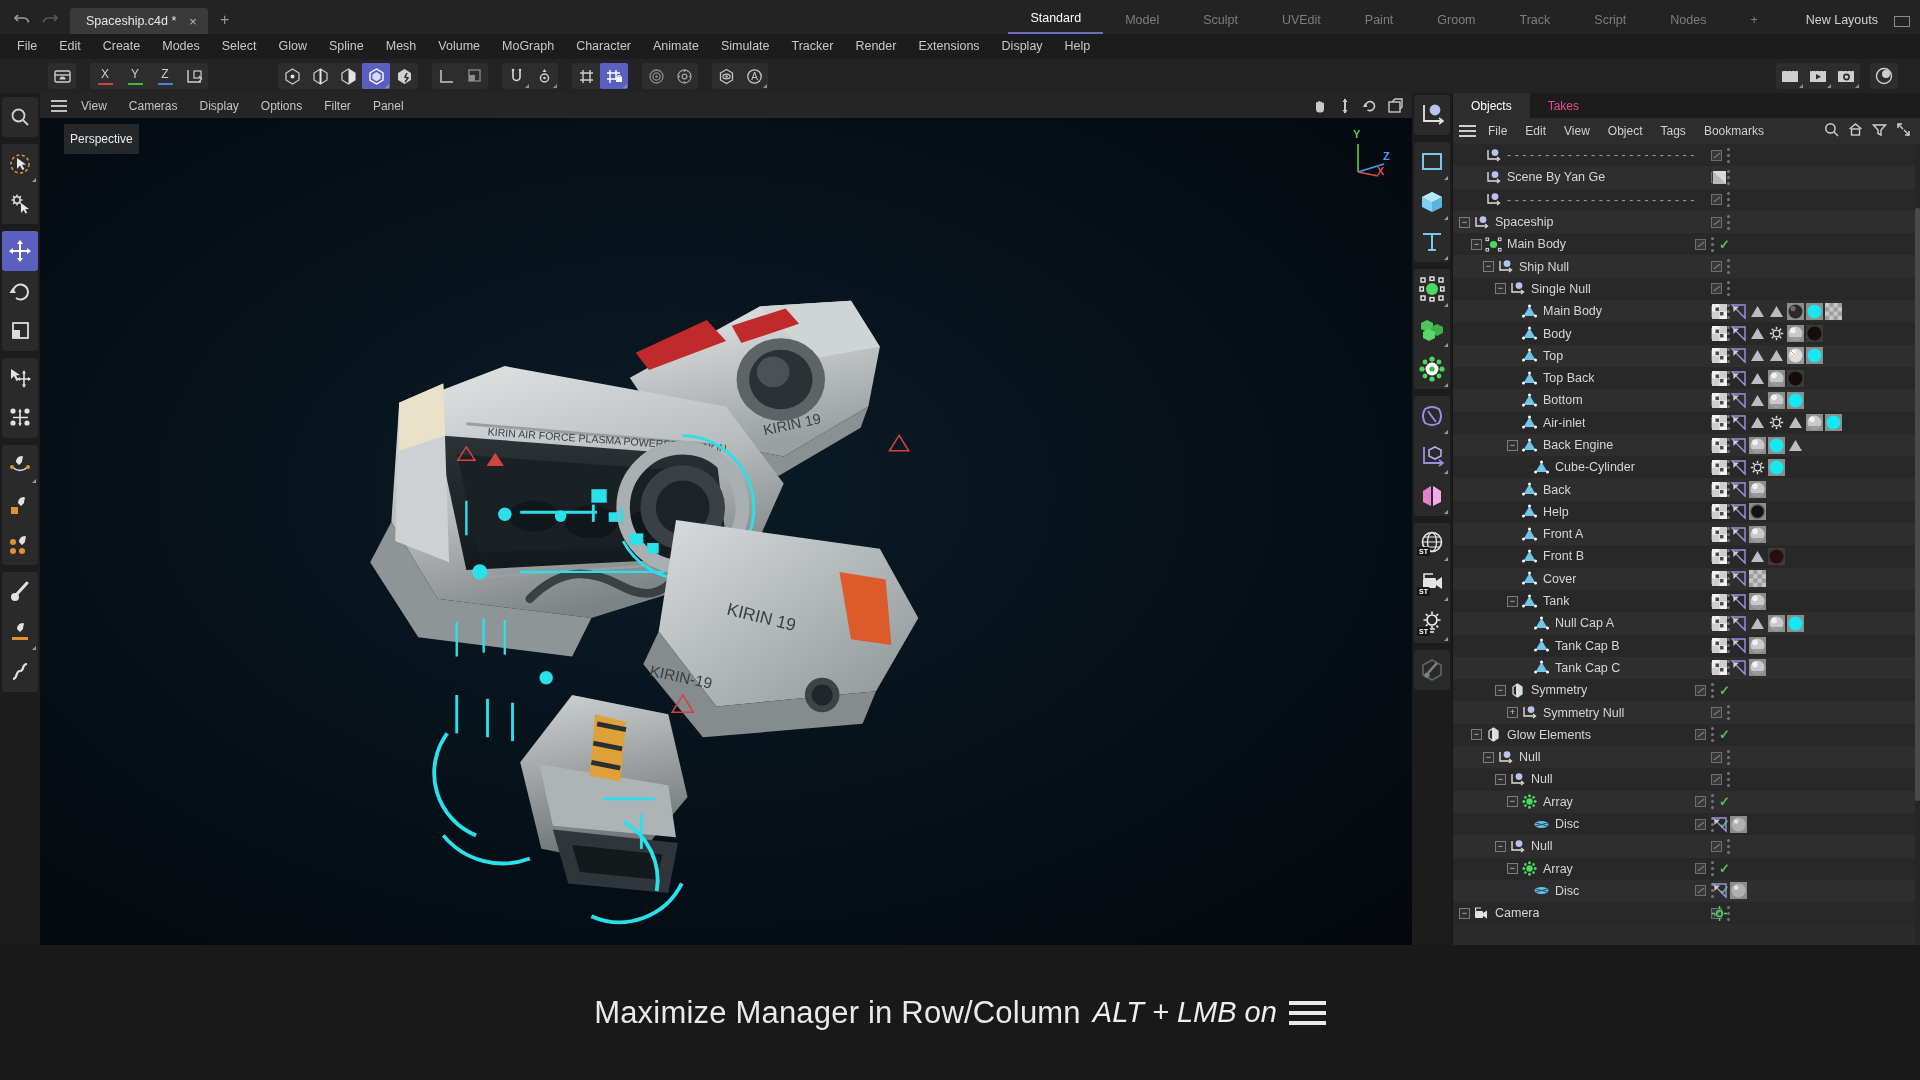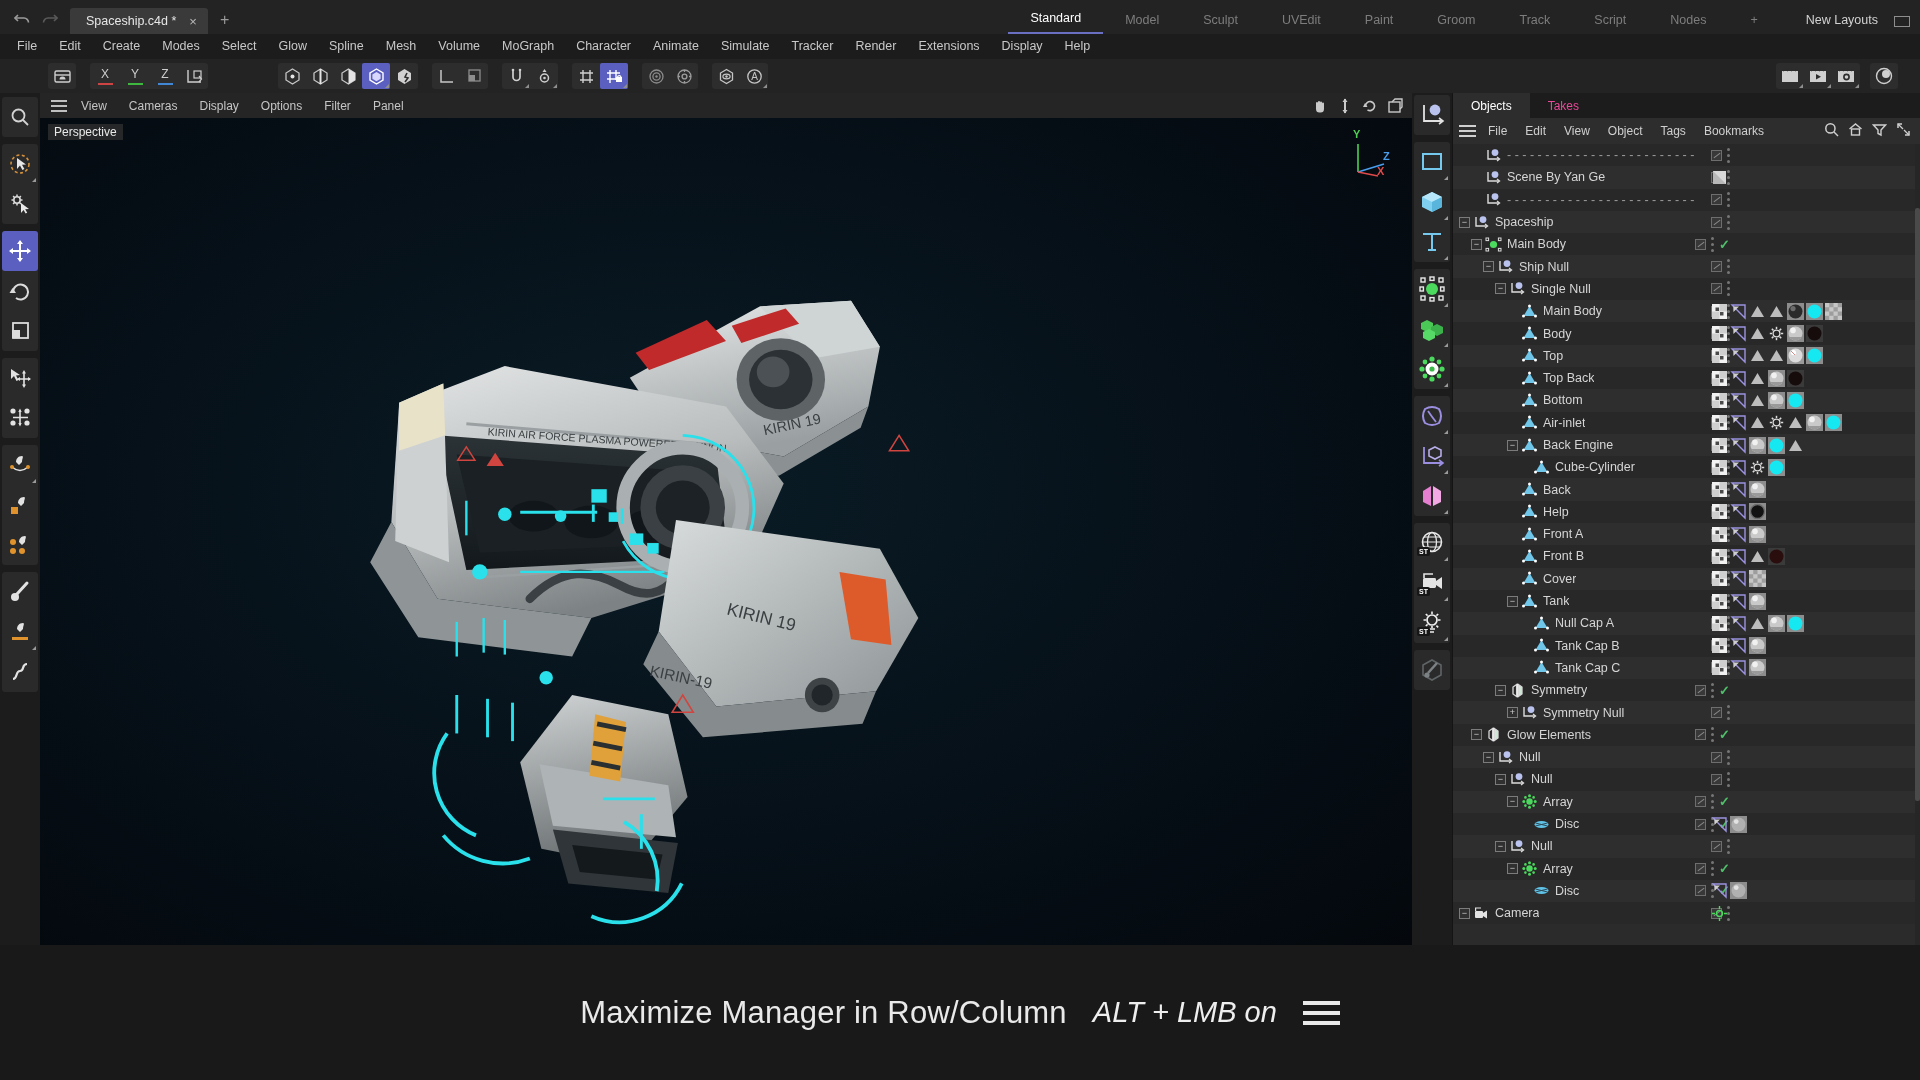--- a/index.html
+++ b/index.html
@@ -68,22 +68,22 @@
   .vphead { height:25px; background:#252525; display:flex; align-items:center;
     padding-left:8px; gap:0; position:relative; }
   .vphead .hm { width:22px; display:flex; flex-direction:column; gap:3px; padding-left:3px; }
   .vphead .hm i { display:block; width:16px; height:2px; background:#bfbfbf; }
   .vphead .vmi { font-size:12px; color:#c5c5c5; padding:0 11px; }
   .vphead .vright { margin-left:auto; display:flex; align-items:center; gap:3px; padding-right:6px; }
   .vphead .vright .vb { width:22px; height:20px; display:flex; align-items:center; justify-content:center; }
 
   .viewport { flex:1; background:radial-gradient(ellipse at 46% 45%, #0a1c26 0%, #061018 55%, #04080d 100%);
     position:relative; overflow:hidden; }
-  .persp-label { position:absolute; left:8px; top:6px; font-size:12px; color:#e9e9e9;
-    background:rgba(45,45,45,.85); padding:1px 6px; }
+  .persp-label { position:absolute; left:24px; top:6px; font-size:12px; color:#e9e9e9;
+    background:rgba(45,45,45,.85); padding:8px 6px; }
   .gizmo { position:absolute; right:22px; top:14px; width:46px; height:48px; }
   .gizmo .lbl { position:absolute; font-size:11px; font-weight:bold; }
 
   
   .rrail { width:40px; background:#1c1c1c; display:flex; flex-direction:column;
     align-items:center; padding-top:2px; }
   .rgrp { display:flex; flex-direction:column; align-items:center; width:36px;
     background:#2a2a2a; border-radius:3px; margin-bottom:7px; }
   .rbtn { width:36px; height:40px; display:flex; align-items:center;
     justify-content:center; position:relative; }
@@ -131,21 +131,21 @@
   .dots { display:flex; flex-direction:column; gap:3px; }
   .dots i { width:3px; height:3px; border-radius:50%; background:#767676; display:block; }
   .gcheck { color:#4fbf6a; font-size:13px; font-weight:bold; }
 
   
   .omscroll { position:absolute; right:0; top:0; width:5px; height:100%; background:#262626; }
   .omscroll i { position:absolute; left:0; width:5px; background:#4a4a4a; border-radius:2px; }
 
   
   .capbar { height:135px; background:#191919; display:flex; align-items:center;
-    justify-content:center; gap:26px; }
+    justify-content:center; gap:12px; }
   .capbar .t1 { font-size:31px; color:#e9e9e9; letter-spacing:.2px; }
   .capbar .t2 { font-size:29px; color:#eeeeee; font-style:italic; }
   .capbar .burger { display:flex; flex-direction:column; gap:6px; }
   .capbar .burger i { width:37px; height:4px; background:#e9e9e9; display:block; }
 </style>
 </head>
 <body>
 
 <div class="titlebar">
   <div class="undo-group">

